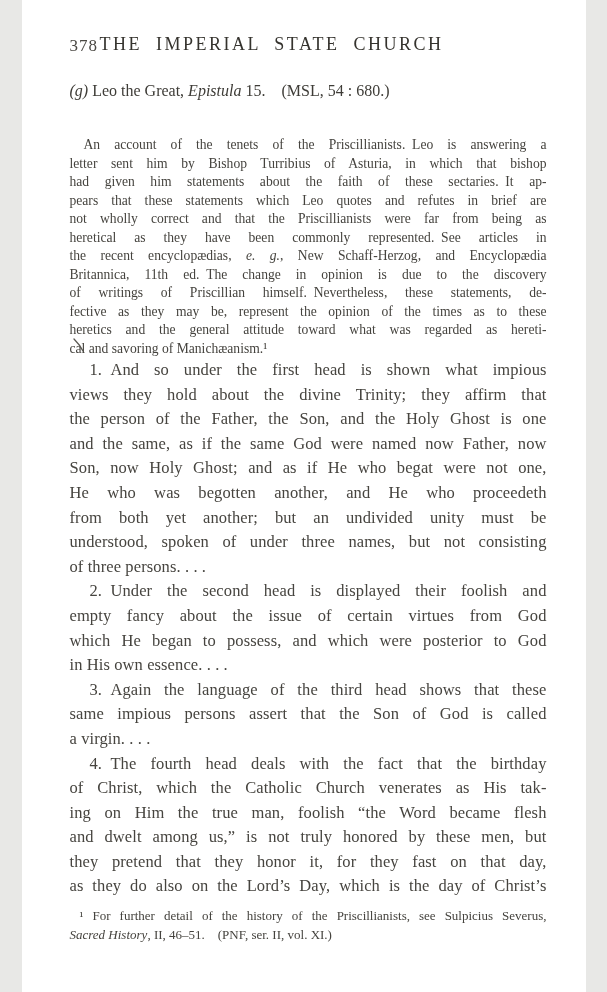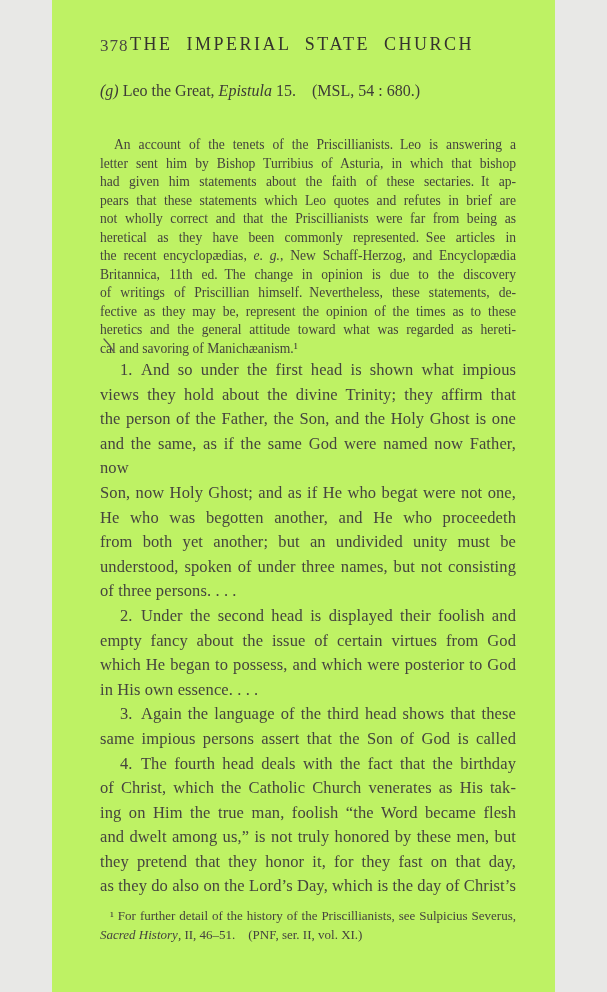--- a/index.html
+++ b/index.html
@@ -1,18 +1,18 @@
 <!DOCTYPE html>
 <html><head>
 <meta charset="utf-8">
 <style>
   html,body{margin:0;padding:0;background:#e8e8e6;}
   .page{
-    width:503px;height:992px;box-sizing:border-box;position:relative;
-    margin:0 auto;background:#bef264;color:#413f3a;
+    width:564px;height:992px;box-sizing:border-box;position:relative;
+    margin:0 auto;background:#ffffff;color:#413f3a;
     font-family:"Liberation Serif", serif;
     padding:34px 39px 12px 48px;overflow:hidden;
   }
   .header{position:relative;height:26px;}
   .pagenum{position:absolute;left:0;top:2px;font-size:17px;letter-spacing:1px;color:#4a4843;}
   .title{
     position:absolute;left:30px;right:20px;top:0;text-align:left;
     font-size:18px;letter-spacing:2.5px;word-spacing:7px;color:#35332e;
   }
   .heading{margin-top:22px;font-size:16px;color:#3e3c37;}
@@ -75,20 +75,21 @@
     </div>
     <div class="para">
       <div class="line ind2">2. Under the second head is displayed their foolish and</div>
       <div class="line">empty fancy about the issue of certain virtues from God</div>
       <div class="line">which He began to possess, and which were posterior to God</div>
       <div class="line last">in His own essence. . . .</div>
     </div>
     <div class="para">
       <div class="line ind2">3. Again the language of the third head shows that these</div>
       <div class="line">same impious persons assert that the Son of God is called</div>
+      <div class="line last">a virgin. . . .</div>
     </div>
     <div class="para">
       <div class="line ind2">4. The fourth head deals with the fact that the birthday</div>
       <div class="line">of Christ, which the Catholic Church venerates as His tak-</div>
       <div class="line">ing on Him the true man, foolish “the Word became flesh</div>
       <div class="line">and dwelt among us,” is not truly honored by these men, but</div>
       <div class="line">they pretend that they honor it, for they fast on that day,</div>
       <div class="line">as they do also on the Lord’s Day, which is the day of Christ’s</div>
     </div>
   </div>

